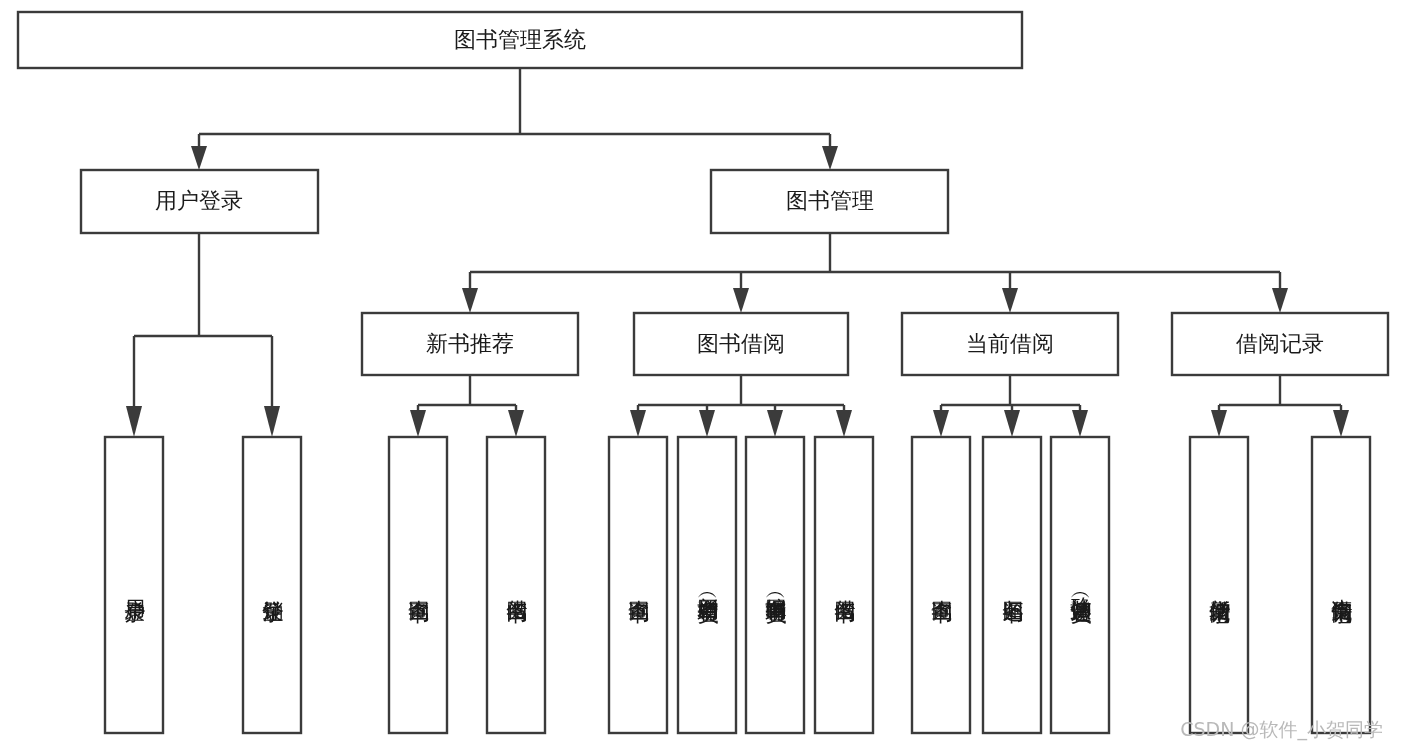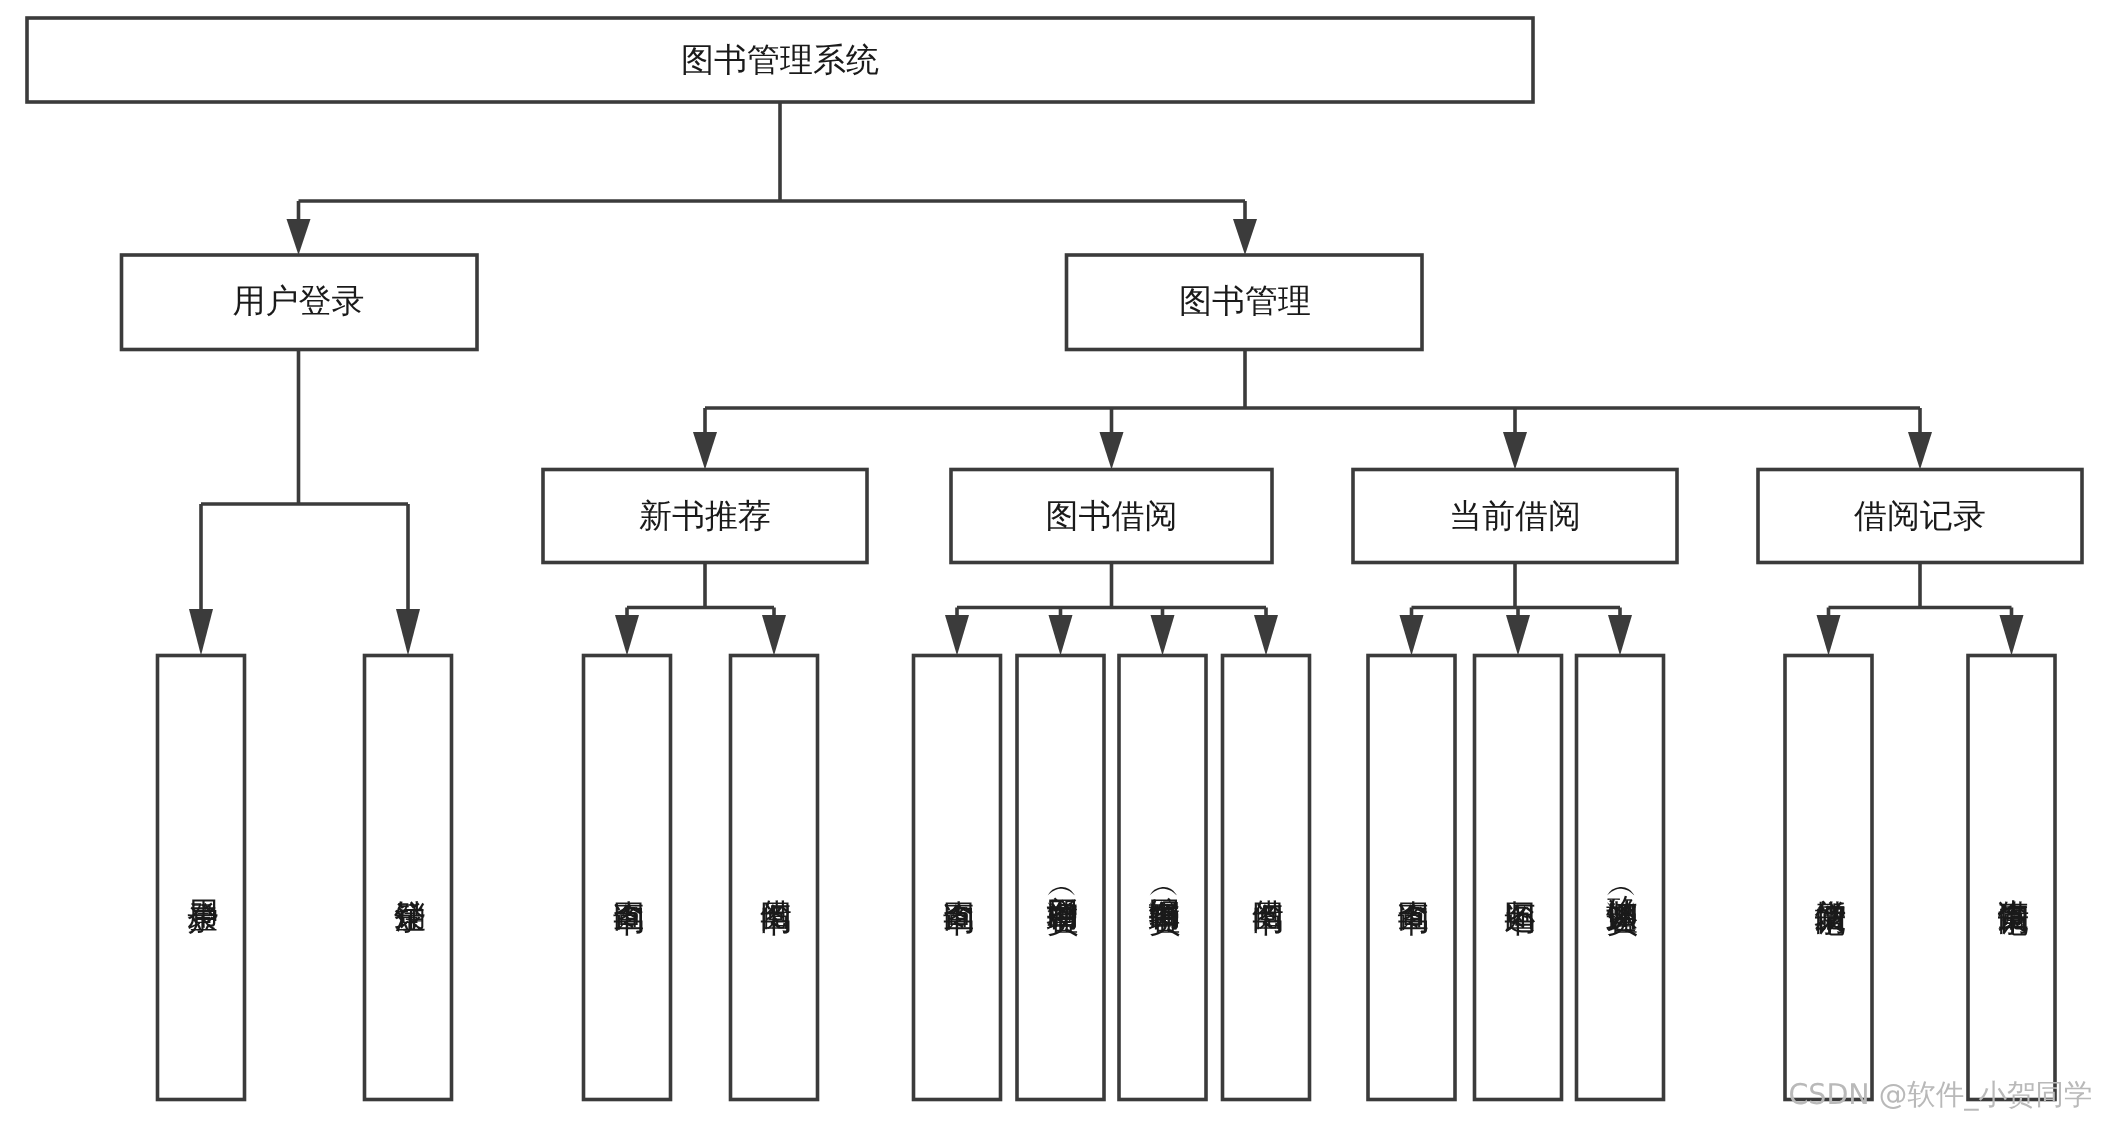--- a/index.html
+++ b/index.html
@@ -52,21 +52,21 @@
     stroke-width: 2.4;
     fill: none;
     stroke-linecap: butt;
   }
   .arrow-head {
     fill: #3b3b3b;
     stroke: none;
   }
   .watermark {
     position: absolute;
-    right: 10px;
+    right: 22px;
     bottom: 4px;
     font-family: "DejaVu Sans", "Liberation Sans", sans-serif;
     font-size: 19px;
     color: #b9b9b9;
     white-space: nowrap;
     user-select: none;
   }
 </style>
 </head>
 <body>

